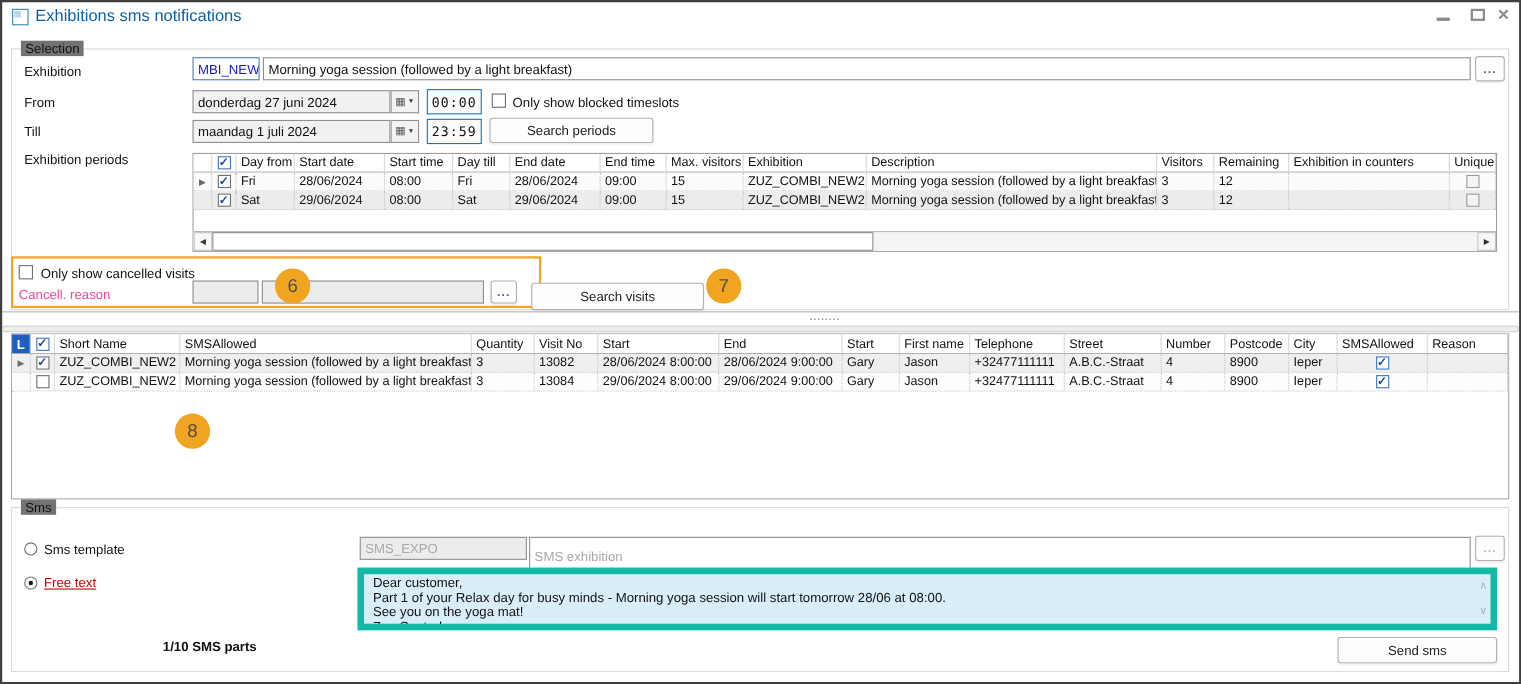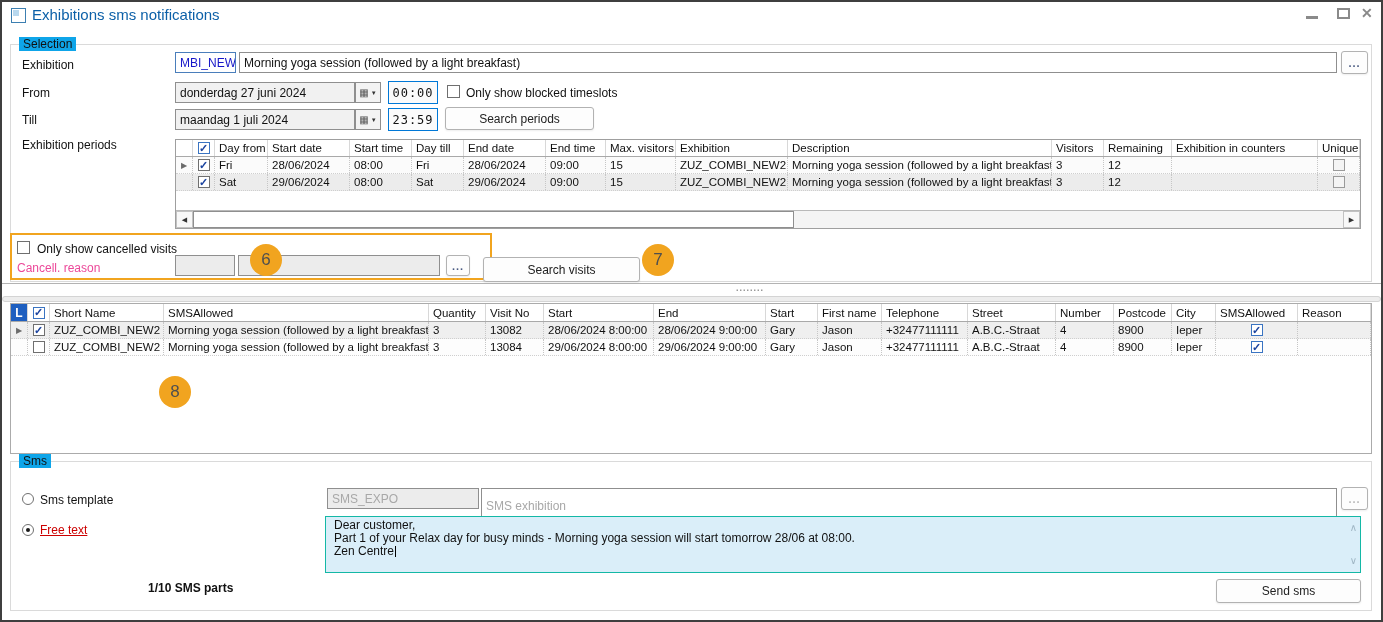--- a/index.html
+++ b/index.html
@@ -7,21 +7,21 @@
 .window{position:relative;width:1383px;height:622px;background:#fff;box-shadow:inset 0 0 0 2px #3f3f3f;overflow:hidden}
 .abs{position:absolute}
 .lbl{position:absolute;font-size:12px;color:#111;white-space:nowrap}
 .inp{position:absolute;border:1px solid #8f8f8f;background:#fff;font-size:12px;color:#111;padding:0 4px;display:flex;align-items:center;white-space:nowrap;overflow:hidden}
 .inp.gray{background:#f1f1f1}
 .inp.dis{background:#ececec;color:#9a9a9a}
 .btn{position:absolute;border:1px solid #b2b2b2;background:#fdfdfd;border-radius:3px;font-size:12px;color:#222;display:flex;align-items:center;justify-content:center;box-shadow:0 1px 2px rgba(0,0,0,.07)}
 .btn.dots{color:#4a5b82;font-weight:bold;letter-spacing:1px;font-size:11px}
 .btn.dots.dis{color:#b8b8b8}
 .groupbox{position:absolute;border:1px solid #dadada}
-.gb-label{position:absolute;top:-8px;left:8px;background:#0ea5e9;padding:0 4px;font-size:12px;color:#111;white-space:nowrap}
+.gb-label{position:absolute;top:-8px;left:8px;background:#737373;padding:0 4px;font-size:12px;color:#111;white-space:nowrap}
 .cb{width:13px;height:13px;border:1px solid #6f6f6f;background:#fff;display:inline-flex;align-items:center;justify-content:center;flex:none}
 .cb .ck{display:none;font-size:11px;font-weight:bold;color:#1c449f;line-height:1}
 .cb.on .ck{display:block}
 .cb.blue{border-color:#3a74c2}
 .cb.soft{border-color:#9a9a9a;background:#f4f4f4}
 .radio{position:absolute;width:12px;height:12px;border:1px solid #707070;border-radius:50%;background:#fff}
 .radio.on::after{content:"";position:absolute;inset:3px;background:#1a1a1a;border-radius:50%}
 .timefld{position:absolute;border:1px solid #0078d7;background:#fbfbfb;font-family:"DejaVu Sans Mono",monospace;font-size:12px;color:#111;letter-spacing:1px;display:flex;align-items:center;justify-content:center}
 .picker{position:absolute;border:1px solid #8f8f8f;background:#f3f3f3;display:flex;align-items:center;justify-content:center;gap:2px}
 .picker .cal{font-size:10px;color:#555;line-height:1}
@@ -46,21 +46,21 @@
 .appicon{position:absolute;left:11px;top:8px;width:15px;height:15px;border:1px solid #3c7fb1;background:#fff}
 .appicon::before{content:"";position:absolute;left:1px;top:1px;right:6px;bottom:6px;background:#b8d8ee}
 .winctl{position:absolute;color:#8a8a8a}
 .minbar{position:absolute;left:1306px;top:16px;width:12px;height:3px;background:#8a8a8a}
 .maxbox{position:absolute;left:1337px;top:8px;width:13px;height:11px;border:2px solid #8a8a8a}
 .closex{left:1361px;top:5px;font-size:14px;font-weight:bold}
 .orange-panel{position:absolute;left:10px;top:233px;width:482px;height:47px;border:2px solid #f1a41f;background:#fff}
 .splitline{position:absolute;left:2px;top:283px;width:1379px;height:1px;background:#b3b3b3}
 .splitgrip{position:absolute;left:695px;top:283px;width:110px;text-align:center;font-size:9px;font-weight:bold;color:#8f8f8f;letter-spacing:1px}
 .splitband{position:absolute;left:2px;top:296px;width:1379px;height:6px;background:#ededed;border:1px solid #d4d4d4;border-radius:3px}
-.ta{position:absolute;left:325px;top:516px;width:1036px;height:57px;border:1px solid #14b8a6;background:#daeef9;padding:2px 8px;font-size:12px;color:#111;line-height:13.2px;overflow:hidden}
+.ta{position:absolute;left:325px;top:516px;width:1036px;height:57px;border:6px solid #14b8a6;background:#daeef9;padding:2px 8px;font-size:12px;color:#111;line-height:13.2px;overflow:hidden}
 .ta .line{white-space:nowrap}
 .caret{display:inline-block;width:1px;height:11px;background:#000;vertical-align:-2px;margin-left:1px}
 .tascroll{position:absolute;right:3px;color:#9fb6c4;font-size:10px;line-height:1}
 .redlink{color:#cc0000;text-decoration:underline}
 .graylbl{color:#ec4899}
 .bold{font-weight:bold}
 </style>
 </head>
 <body>
 
@@ -294,20 +294,21 @@
   <div class="inp dis" style="left:327px;top:488px;width:152px;height:21px;color:#a8a8a8">SMS_EXPO</div>
   <div class="inp" style="left:481px;top:488px;width:856px;height:35px;color:#a8a8a8">SMS exhibition</div>
   <div class="btn dots dis" style="left:1341px;top:487px;width:27px;height:23px">...</div>
 
   <span class="radio on" style="left:22px;top:524px"></span>
   <span class="lbl redlink" style="left:40px;top:523px">Free text</span>
 
   <div class="ta">
     <div class="line">Dear customer,</div>
     <div class="line">Part 1 of your Relax day for busy minds - Morning yoga session will start tomorrow 28/06 at 08:00.</div>
+    <div class="line">See you on the yoga mat!</div>
     <div class="line"><span>Zen Centre</span><span class="caret"></span></div>
     <span class="tascroll" style="top:6px">∧</span>
     <span class="tascroll" style="bottom:6px">∨</span>
   </div>
 
   <span class="lbl bold" style="left:148px;top:581px">1/10 SMS parts</span>
   <div class="btn" style="left:1216px;top:579px;width:145px;height:24px">Send sms</div>
 
 </div>
 

